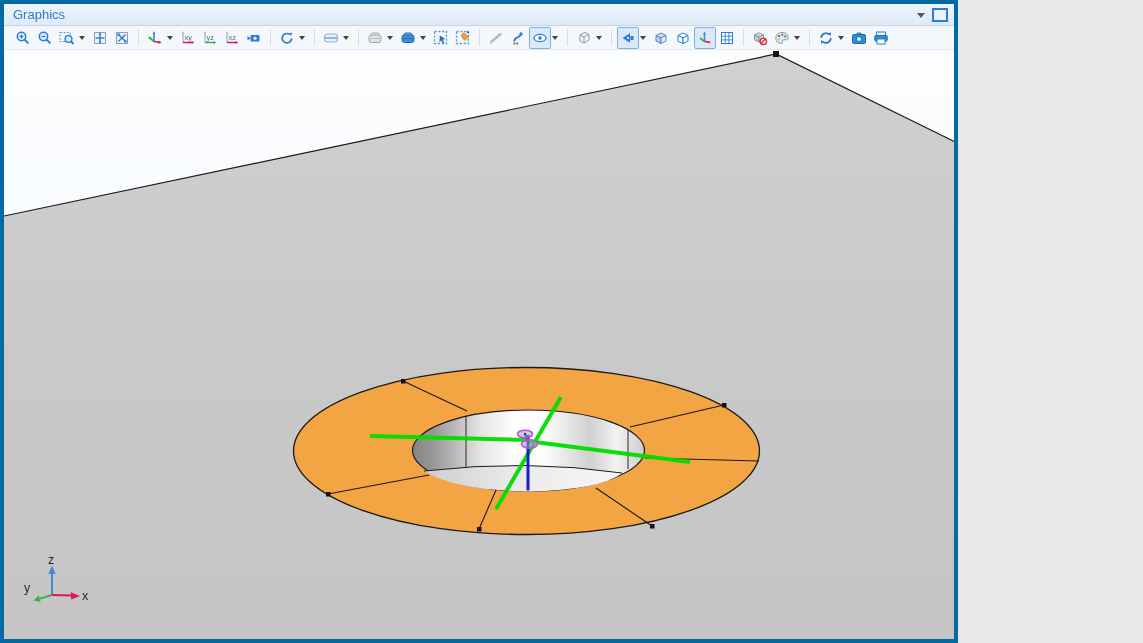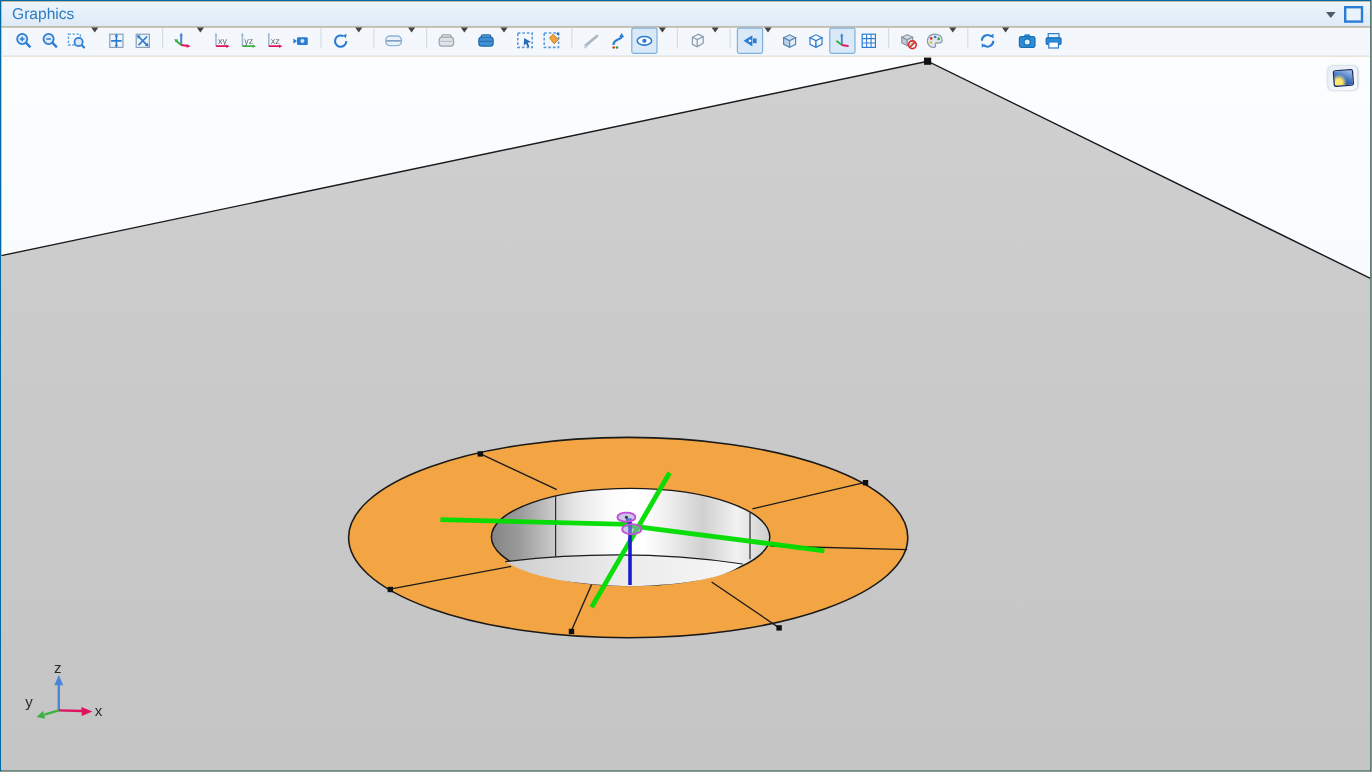--- a/index.html
+++ b/index.html
@@ -1,33 +1,33 @@
 <!DOCTYPE html>
 <html><head>
 <meta charset="utf-8">
 <style>
   html,body{margin:0;padding:0;background:#e8e8e8;}
   .window{
-    position:relative;width:1143px;height:643px;box-sizing:border-box;
-    border:1px solid #0369a1;background:#a16207;overflow:hidden;
+    position:relative;width:958px;height:643px;box-sizing:border-box;
+    border:4px solid #0369a1;background:#eab308;overflow:hidden;
     font-family:"Liberation Sans",sans-serif;
   }
   .titlebar{
     position:absolute;left:0;top:0;width:100%;height:22px;box-sizing:border-box;
     background:linear-gradient(#eef5fc,#ddeaf7);
     border-bottom:1px solid #c3d5e7;display:flex;align-items:center;
   }
   .titlebar .title{color:#2e7bc4;font-size:13px;padding-left:9px;}
   .titlebar-right{position:absolute;right:6px;top:0;height:22px;display:flex;align-items:center;gap:7px;}
   .menu-caret{width:0;height:0;border-left:4px solid transparent;border-right:4px solid transparent;border-top:5px solid #4a5a66;cursor:pointer;}
   .float-btn{width:12px;height:10px;border:2px solid #2b7cd3;background:#eaf3fb;cursor:pointer;}
   .toolbar{
     position:absolute;left:0;top:22px;width:100%;height:24px;box-sizing:border-box;
     background:#f4f8fc;border-bottom:1px solid #e3e9ef;
-    display:flex;align-items:flex-start;padding-left:8px;
+    display:flex;align-items:center;padding-left:8px;
   }
   .tb-btn{
     min-width:20px;height:20px;display:flex;align-items:center;justify-content:center;
     border:1px solid transparent;border-radius:2px;cursor:pointer;flex:0 0 auto;
   }
   .tb-btn.pressed{background:#d9e9f8;border:1px solid #7fb0dd;}
   .caret{width:0;height:0;border-left:3.5px solid transparent;border-right:3.5px solid transparent;border-top:4px solid #444;margin:0 4px 0 1px;cursor:pointer;flex:0 0 auto;}
   .sep{width:1px;height:17px;background:#d5dde5;margin:0 5px;flex:0 0 auto;}
   .canvas{
     position:absolute;left:0;top:46px;width:1141px;height:595px;

